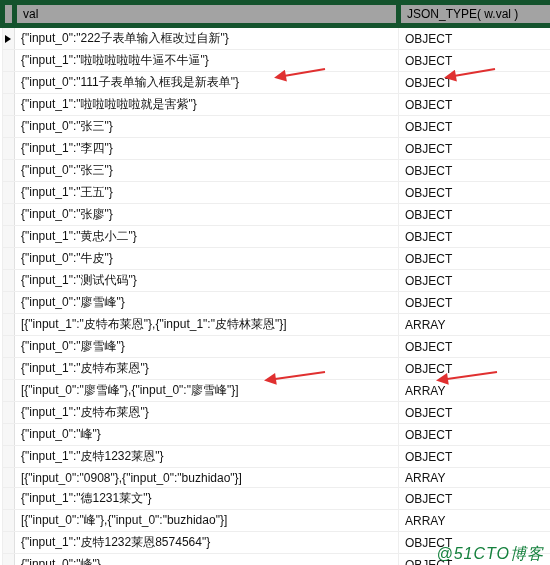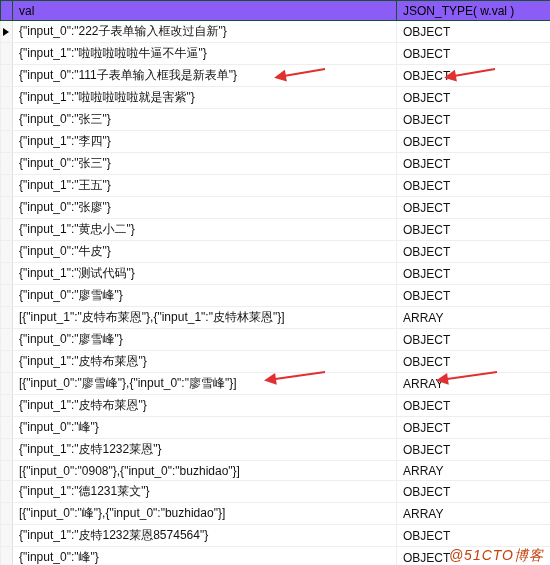--- a/index.html
+++ b/index.html
@@ -14,22 +14,22 @@
     overflow: hidden;
   }
   table {
     border-collapse: collapse;
     width: 100%;
     table-layout: fixed;
   }
   col.val { width: 384px; }
   col.type { width: 166px; }
   th {
-    background: #8b5cf6;
-    border: 1px solid #14532d;
+    background: #a3a3a3;
+    border: 5px solid #14532d;
     text-align: left;
     padding: 2px 6px;
     font-weight: normal;
     height: 20px;
     color: #000;
   }
   td {
     border: 1px solid #eee;
     padding: 2px 6px;
     height: 20px;
@@ -50,22 +50,22 @@
   }
   .arrow {
     position: absolute;
     pointer-events: none;
   }
   .arrow svg { display:block; }
   .watermark {
     position: absolute;
     right: 6px;
     bottom: 0px;
-    color: #c2410c;
-    font-size: 14px;
+    color: #15803d;
+    font-size: 16px;
     font-style: italic;
     letter-spacing: 1px;
     pointer-events: none;
     margin-top: 22px;
   }
 </style>
 </head>
 <body>
 
 <table>

